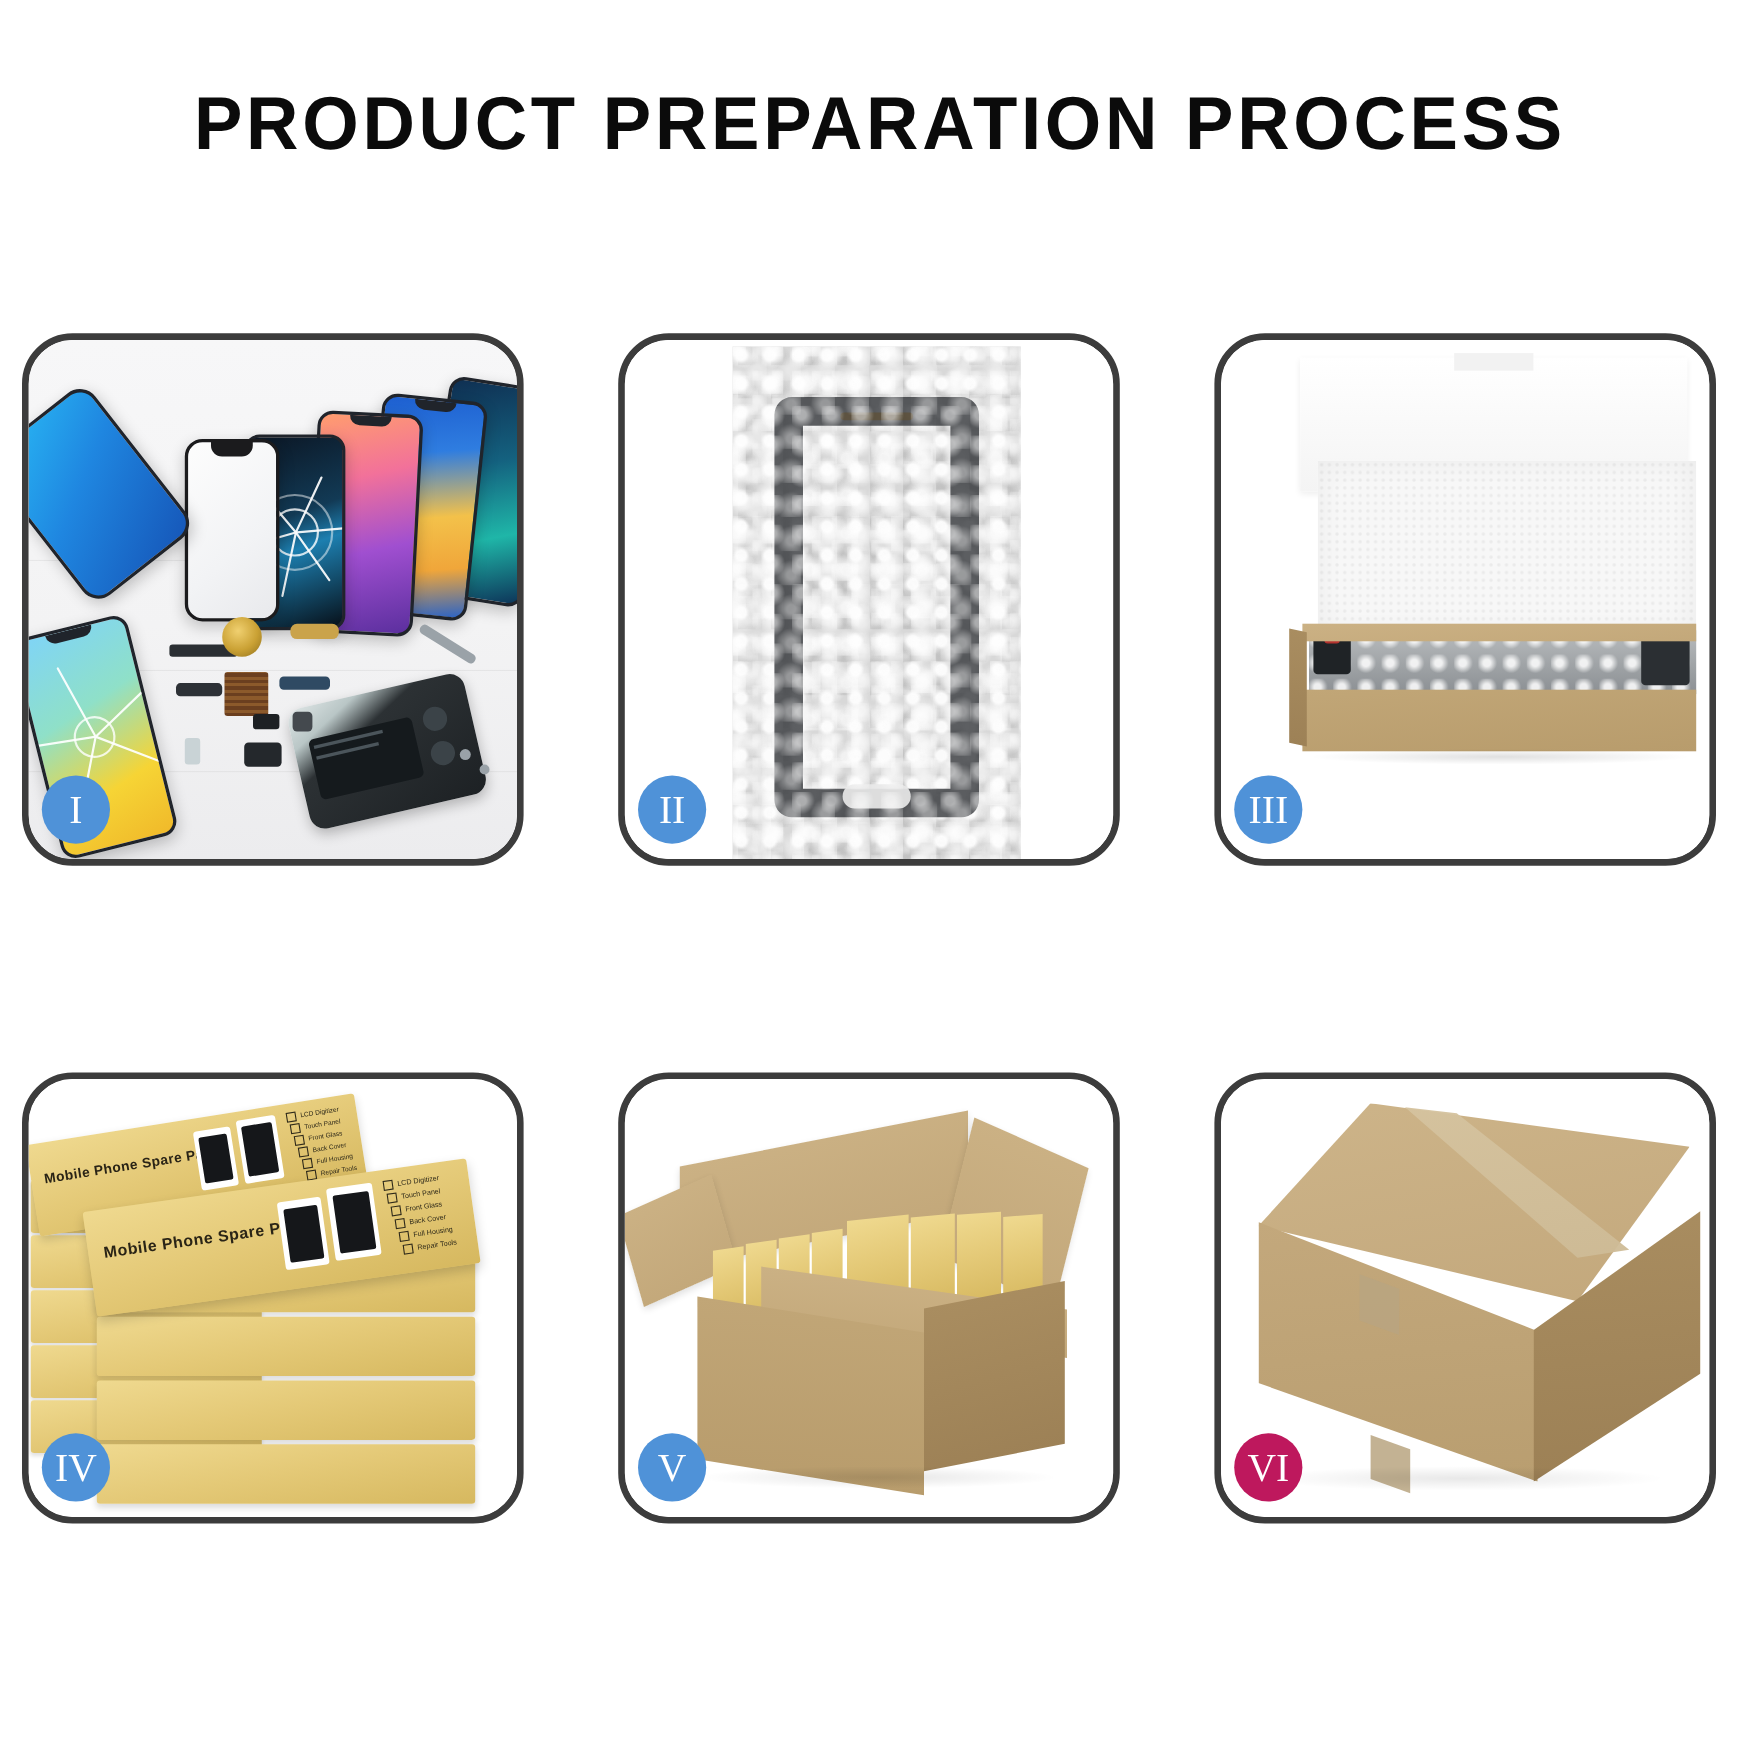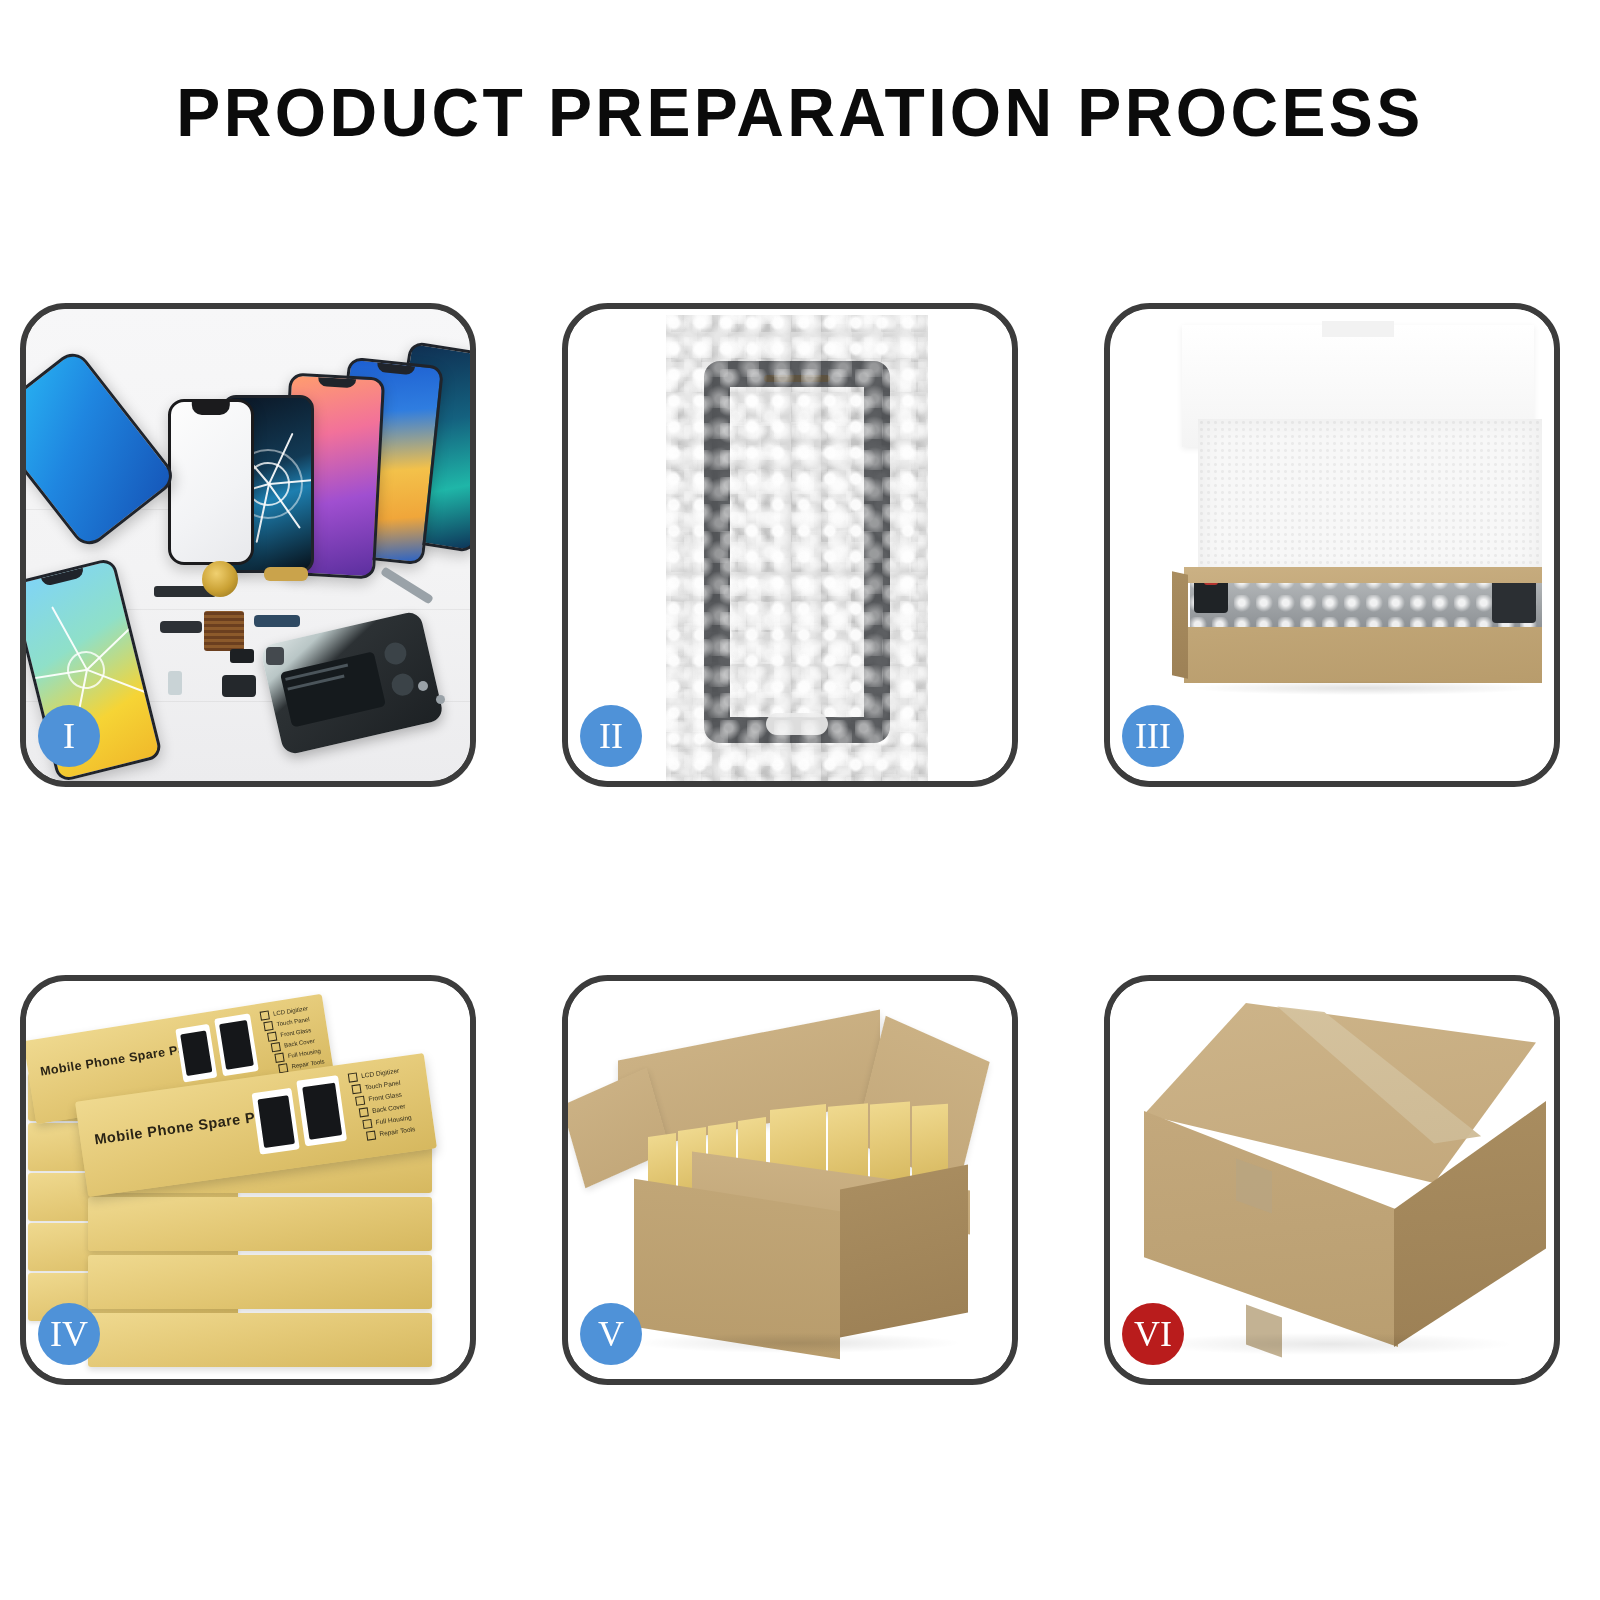--- a/index.html
+++ b/index.html
@@ -397,18 +397,18 @@
                   clip-path:polygon(0% 44%, 100% 0%, 100% 60%, 0% 100%);"></div>
 
       <div style="position:absolute;left:126px;top:184px;width:36px;height:42px;
                   background:rgba(184,164,128,.85);transform:skewY(20deg);"></div>
       <div style="position:absolute;left:136px;top:330px;width:36px;height:40px;
                   background:rgba(184,164,128,.85);transform:skewY(20deg);"></div>
 
       <div style="position:absolute;left:40px;top:352px;width:360px;height:22px;
                   background:radial-gradient(ellipse at center,rgba(0,0,0,.09) 0%,rgba(0,0,0,0) 72%);"></div>
     </div>
-    <div class="badge" style="left:12px;bottom:14px;background:#b91c1c;align-items:center;">
+    <div class="badge" style="left:12px;bottom:14px;background:#be185d;align-items:center;">
       <span>VI</span>
     </div>
   </div>
 
 </div>
 
 </body></html>

